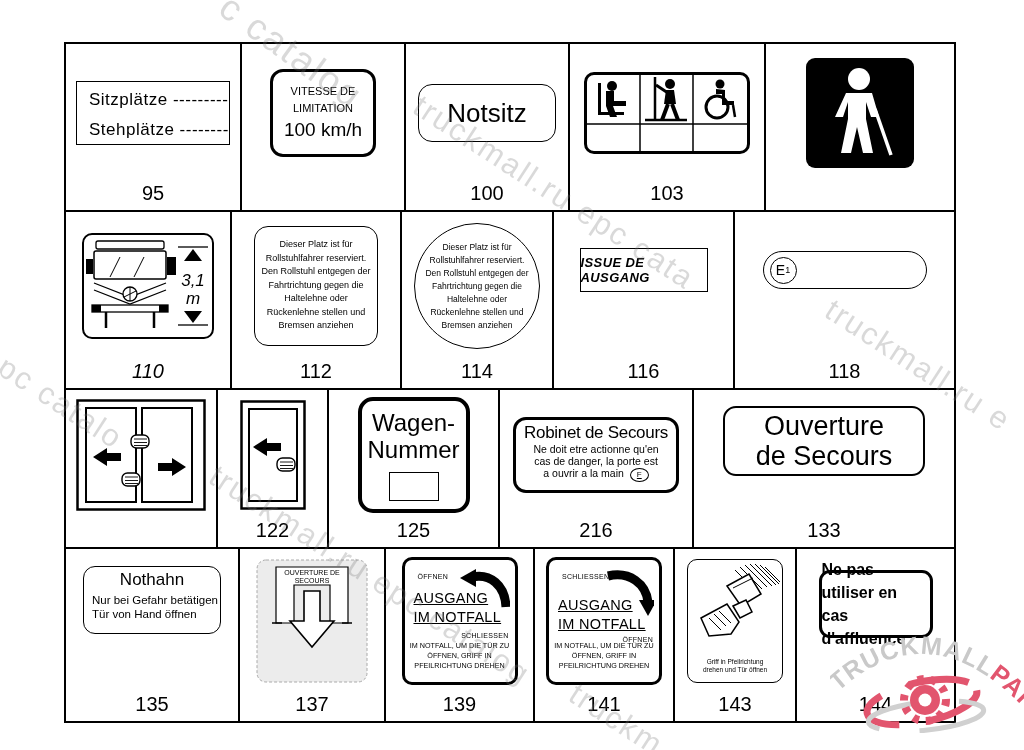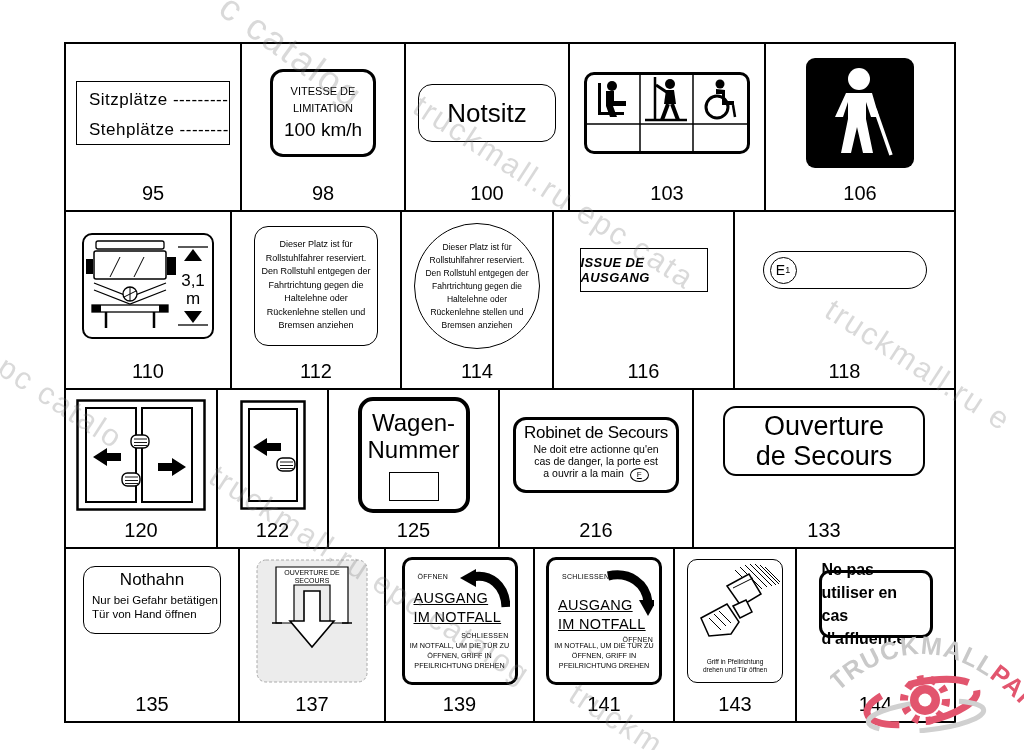--- a/index.html
+++ b/index.html
@@ -124,21 +124,20 @@
       </div>
 
       <div class="cell" style="width:164px;">
         <div class="signwrap">
             <div class="rthick s98">
           <div>VITESSE DE</div>
           <div>LIMITATION</div>
           <div class="big">100 km/h</div>
         </div>
           </div>
-        <div class="partnum">98</div>
       </div>
 
       <div class="cell" style="width:164px;">
         <div class="signwrap">
             <div class="frame s100">Notsitz</div>
           </div>
         <div class="partnum">100</div>
       </div>
 
       <div class="cell" style="width:196px;">
@@ -180,27 +179,26 @@
       <div class="cell" style="width:188px;">
         <div class="signwrap">
             <div class="s106">
           <svg width="90" height="96" viewBox="0 0 90 96">
             <circle cx="44" cy="14" r="11" fill="#fff"></circle>
             <path fill="#fff" d="M31 28 h26 l7 24 h-8 l-5 -15 v17 l7 34 h-10 l-6 -26 -6 26 h-10 l7 -34 v-17 l-5 15 h-8 z"></path>
             <line x1="60" y1="44" x2="76" y2="90" stroke="#fff" stroke-width="3.5"></line>
           </svg>
         </div>
           </div>
-        <div class="partnum">106</div>
       </div>
     </div>
 
     <div class="row" style="height:178px;">
 
-      <div class="cell" style="width:166px;">
+      <div class="cell" style="width:166px;font-style:italic;">
         <div class="signwrap">
             <div class="rframe s110">
           <svg width="128" height="100" viewBox="0 0 128 100">
             <rect x="12" y="6" width="68" height="8" rx="2" fill="none" stroke="#000" stroke-width="1.3"></rect>
             <rect x="10" y="16" width="72" height="28" rx="2" fill="none" stroke="#000" stroke-width="1.5"></rect>
             <line x1="26" y1="42" x2="36" y2="22" stroke="#000" stroke-width="1"></line>
             <line x1="50" y1="42" x2="60" y2="22" stroke="#000" stroke-width="1"></line>
             <rect x="2" y="24" width="7" height="15" fill="#000"></rect>
             <rect x="83" y="22" width="9" height="18" fill="#000"></rect>
             <path d="M10 48 L46 62 L82 48" fill="none" stroke="#000" stroke-width="1.3"></path>
@@ -295,21 +293,20 @@
               <line x1="58" y1="46.5" x2="71" y2="46.5" stroke="#000" stroke-width=".9"></line>
             </g>
             <g>
               <rect x="46" y="74" width="18" height="13" rx="5.5" fill="#fff" stroke="#000" stroke-width="1.4"></rect>
               <line x1="49" y1="78" x2="62" y2="78" stroke="#000" stroke-width=".9"></line>
               <line x1="49" y1="81.5" x2="62" y2="81.5" stroke="#000" stroke-width=".9"></line>
               <line x1="49" y1="84.5" x2="62" y2="84.5" stroke="#000" stroke-width=".9"></line>
             </g>
           </svg>
         </div>
-        <div class="partnum">120</div>
       </div>
 
       <div class="cell" style="width:111px;">
         <div class="signwrap">
           <svg width="66" height="110" viewBox="0 0 66 110">
             <rect x="1.5" y="1.5" width="63" height="107" fill="#fff" stroke="#000" stroke-width="2.5"></rect>
             <rect x="9" y="9" width="48" height="92" fill="none" stroke="#000" stroke-width="2"></rect>
             <polygon points="13,47 27,38 27,43 41,43 41,51 27,51 27,56"></polygon>
             <g>
               <rect x="37" y="58" width="18" height="13" rx="5.5" fill="#fff" stroke="#000" stroke-width="1.4"></rect>

